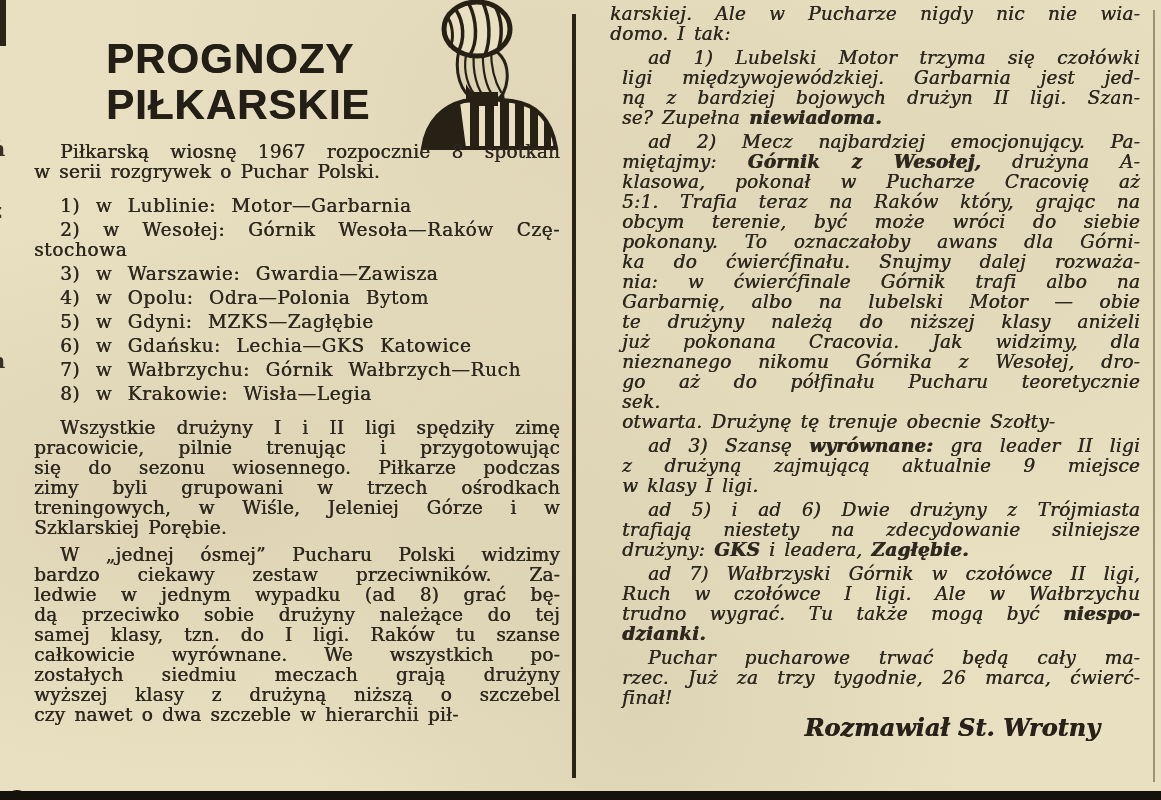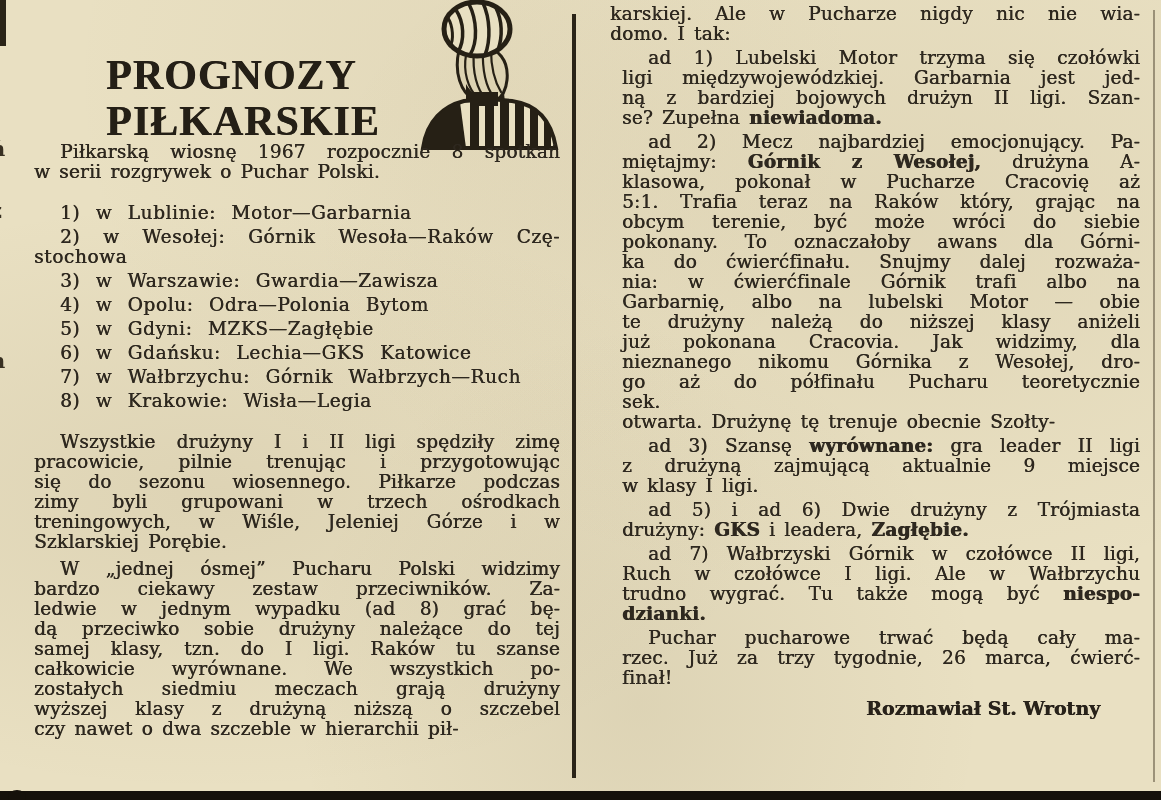--- a/index.html
+++ b/index.html
@@ -8,47 +8,47 @@
     background-color:#e9e0c2;
     background-image:
       radial-gradient(ellipse at 18% 62%, rgba(120,100,60,.10), transparent 42%),
       radial-gradient(ellipse at 76% 28%, rgba(120,100,60,.08), transparent 46%),
       radial-gradient(ellipse at 55% 88%, rgba(100,85,50,.09), transparent 38%),
       radial-gradient(ellipse at 40% 10%, rgba(130,110,70,.06), transparent 40%);
     font-family:"DejaVu Serif","Liberation Serif",serif;
     color:#2e281f;
   }
   .title{
-    position:absolute;left:106px;top:52px;
-    font-family:Liberation Serif, serif;
+    position:absolute;left:106px;top:36px;
+    font-family:Liberation Sans, sans-serif;
     font-weight:bold;font-size:42px;line-height:46px;letter-spacing:1px;
     color:#241f16;text-shadow:.5px 0 0 currentColor;
   }
   .illus{position:absolute;left:420px;top:0;width:142px;height:150px;}
   .column{position:absolute;font-size:18.5px;line-height:20px;}
   .col-left{left:34px;top:142px;width:526px;}
-  .col-right{left:610px;top:4px;width:530px;}
-  .block + .block{margin-top:21px;}
+  .col-right{left:610px;top:4px;width:530px;font-style:italic;}
+  .block + .block{margin-top:14px;}
   .para{margin:0;}
   .para + .para{margin-top:7px;}
   .col-right .para + .para{margin-top:4px;margin-left:12px;}
   .fixture + .fixture{margin-top:4px;}
   .line{
     text-align:justify;text-align-last:justify;
     word-spacing:3px;letter-spacing:.2px;
     text-shadow:.4px 0 0 currentColor;
   }
   .fixture .line{word-spacing:9px;letter-spacing:.6px;}
   .para .line:first-child{text-indent:26px;}
   .para.no-indent .line:first-child{text-indent:0;}
   .para .line:last-child{text-align-last:left;}
   .line b{font-weight:bold;text-shadow:.7px 0 0 currentColor;}
   .byline{
     margin-top:10px;padding-right:40px;text-align:right;
-    font-weight:bold;font-size:19px;text-shadow:.5px 0 0 currentColor;color:#28221a;
+    font-weight:bold;font-size:24px;text-shadow:.5px 0 0 currentColor;color:#28221a;
   }
   .divider{position:absolute;left:572px;top:14px;width:4px;height:764px;background:#2a2418;}
   .bottom-rule{position:absolute;left:0;top:791px;width:1161px;height:9px;background:#15110b;}
   .bottom-dot{position:absolute;left:8px;top:790px;width:18px;height:14px;border-radius:50%;background:#15110b;}
   .edge-mark{position:absolute;left:0;top:0;width:6px;height:46px;background:#2a2418;}
   .right-edge-line{position:absolute;left:1153px;top:10px;width:2px;height:772px;background:rgba(62,52,34,.45);}
   .edge-glyph{position:absolute;left:-10px;font-weight:bold;font-size:21px;color:#383022;}
   .eg1{top:136px;} .eg2{top:198px;} .eg3{top:348px;}
 </style>
 </head>
@@ -183,20 +183,21 @@
           <div class="line">sek.</div>
           <div class="line">otwarta. Drużynę tę trenuje obecnie Szołty-</div>
         </div>
         <div class="para">
           <div class="line">ad 3) Szansę <b>wyrównane:</b> gra leader II ligi</div>
           <div class="line">z drużyną zajmującą aktualnie 9 miejsce</div>
           <div class="line">w klasy I ligi.</div>
         </div>
         <div class="para">
           <div class="line">ad 5) i ad 6) Dwie drużyny z Trójmiasta</div>
+          <div class="line">trafiają niestety na zdecydowanie silniejsze</div>
           <div class="line">drużyny: <b>GKS</b> i leadera, <b>Zagłębie.</b></div>
         </div>
         <div class="para">
           <div class="line">ad 7) Wałbrzyski Górnik w czołówce II ligi,</div>
           <div class="line">Ruch w czołówce I ligi. Ale w Wałbrzychu</div>
           <div class="line">trudno wygrać. Tu także mogą być <b>niespo-</b></div>
           <div class="line"><b>dzianki.</b></div>
         </div>
         <div class="para">
           <div class="line">Puchar pucharowe trwać będą cały ma-</div>

